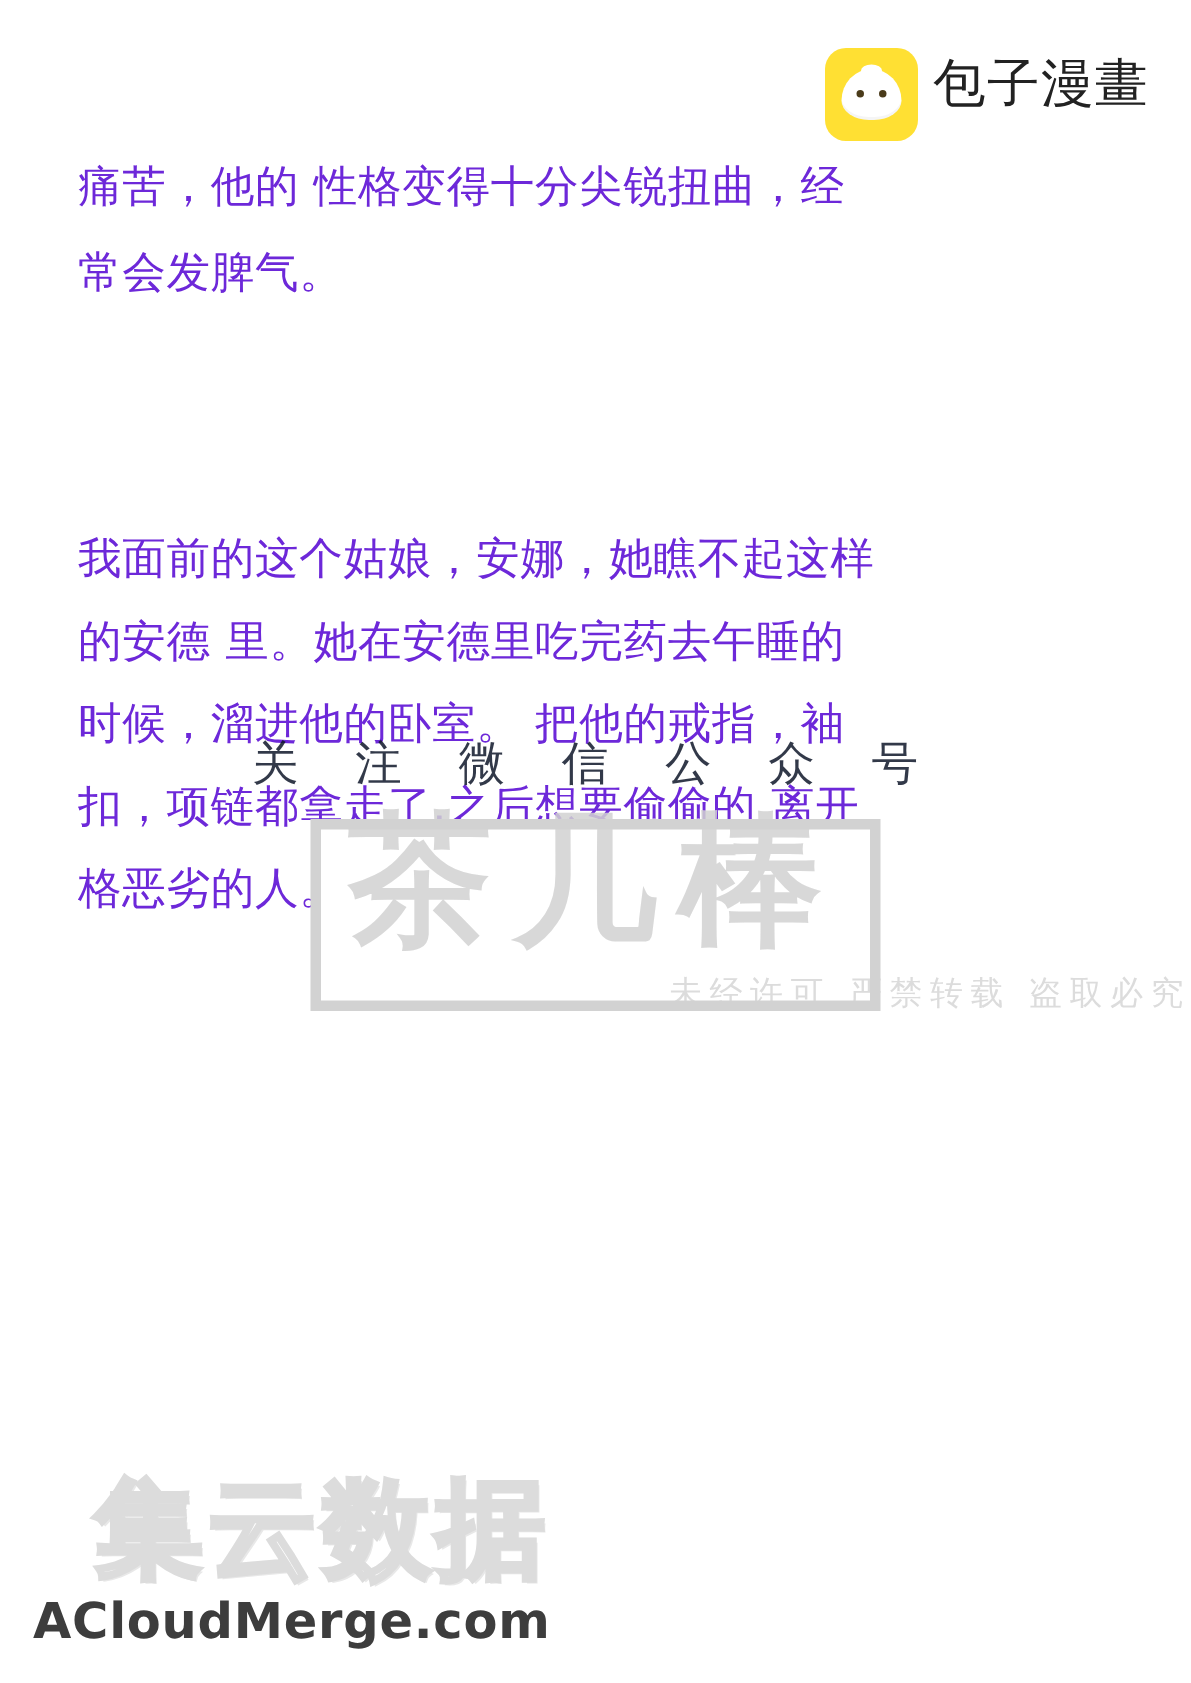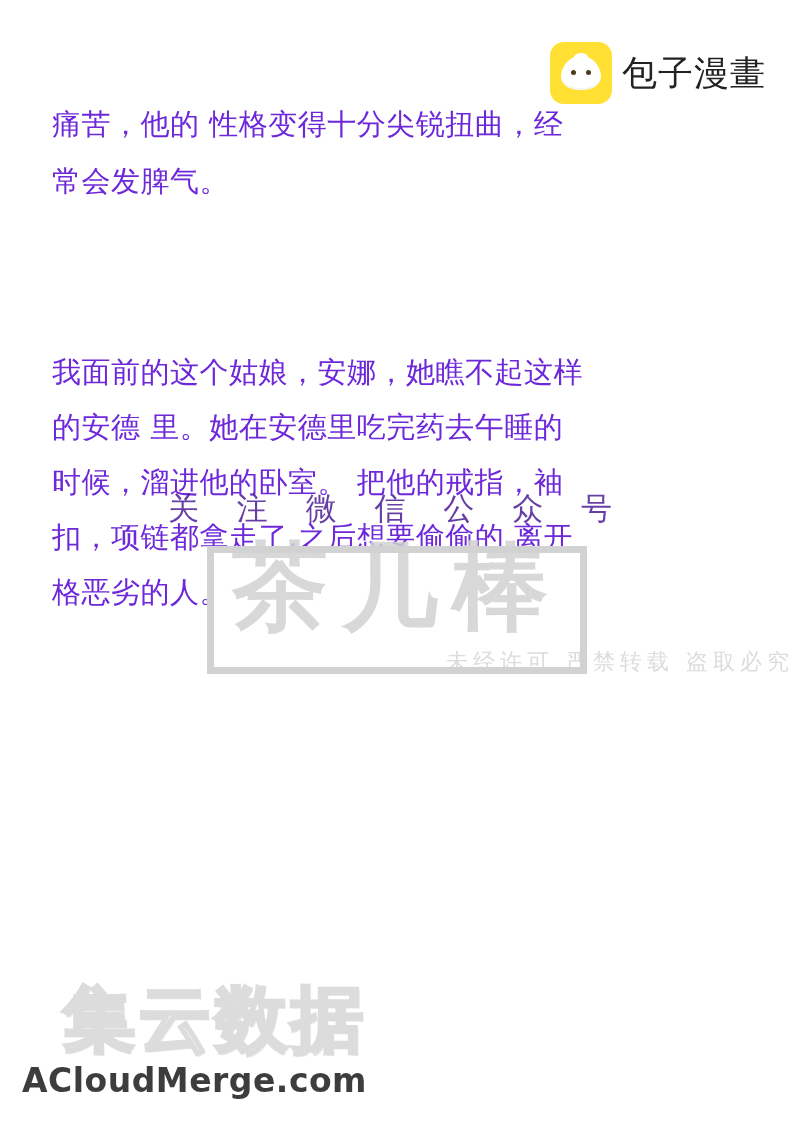--- a/index.html
+++ b/index.html
@@ -11,24 +11,24 @@
     height: 1122px;
     background: #ffffff;
     font-family: "Liberation Sans", sans-serif;
     position: relative;
     overflow: hidden;
   }
 
   
   .brand {
     position: absolute;
-    top: 42px;
+    top: 32px;
     right: 28px;
     display: flex;
-    align-items: center;
+    align-items: flex-start;
     gap: 10px;
   }
   .brand-mark {
     width: 62px;
     height: 62px;
     border-radius: 14px;
     background: #ffe033;
     display: flex;
     align-items: center;
     justify-content: center;
@@ -108,21 +108,21 @@
     left: 0;
     width: 794px;
     text-align: center;
     pointer-events: none;
     color: #c9c9c9;
     opacity: 0.85;
   }
   .wm-line1 {
     font-size: 31px;
     letter-spacing: 14px;
-    color: #4c1d95;
+    color: #0f172a;
     font-family: "DejaVu Sans", sans-serif;
   }
   .wm-big {
     margin-top: 0;
     font-size: 96px;
     font-weight: bold;
     letter-spacing: 14px;
     color: #d2d2d2;
     font-family: Liberation Serif, serif;
     line-height: 1.2;

